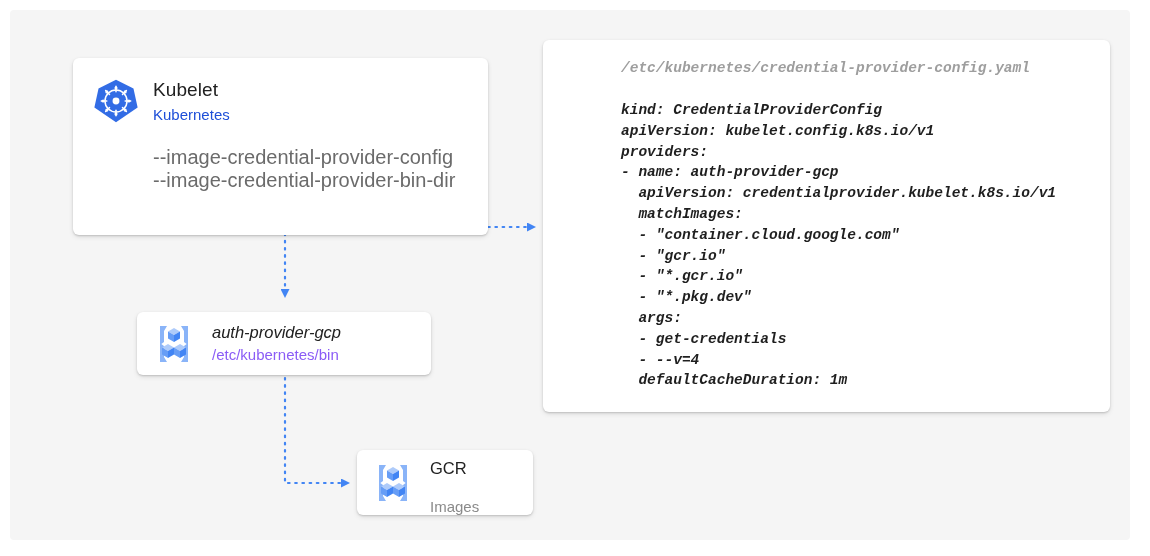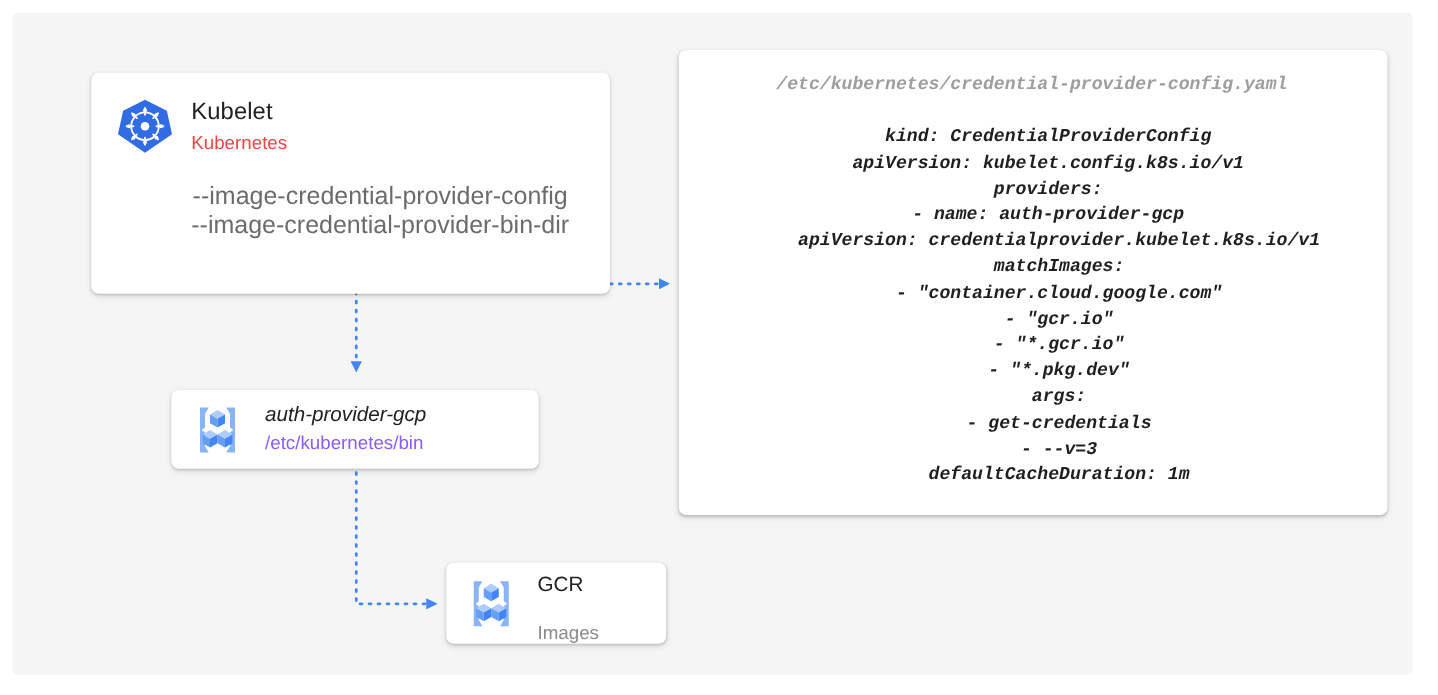--- a/index.html
+++ b/index.html
@@ -23,21 +23,20 @@
     background: #f5f5f5;
     border-radius: 4px;
   }
 
   
   .card {
     position: absolute;
     background: #ffffff;
     border-radius: 6px;
     box-shadow: 0 1px 2px rgba(0,0,0,0.16), 0 2px 5px rgba(0,0,0,0.10);
-    text-align: center;
   }
 
   
   #kubelet-card {
     left: 73px;  top: 58px;
     width: 415px; height: 177px;
   }
   #kubelet-icon {
     position: absolute;
     left: 20px; top: 20px;
@@ -47,21 +46,21 @@
     position: absolute;
     left: 80px; top: 21px;
     font-size: 19px;
     color: #212121;
     letter-spacing: 0.1px;
   }
   #kubelet-subtitle {
     position: absolute;
     left: 80px; top: 48px;
     font-size: 15px;
-    color: #ef4444;
+    color: #1d4ed8;
   }
   #kubelet-flags {
     position: absolute;
     left: 80px; top: 88px;
     font-size: 20px;
     color: #6b6b6b;
     line-height: 23px;
   }
 
   
@@ -278,17 +277,17 @@
 providers:
 - name: auth-provider-gcp
   apiVersion: credentialprovider.kubelet.k8s.io/v1
   matchImages:
   - "container.cloud.google.com"
   - "gcr.io"
   - "*.gcr.io"
   - "*.pkg.dev"
   args:
   - get-credentials
-  - --v=3
+  - --v=4
   defaultCacheDuration: 1m</div>
   </div>
 
 </div>
 
 </body></html>

